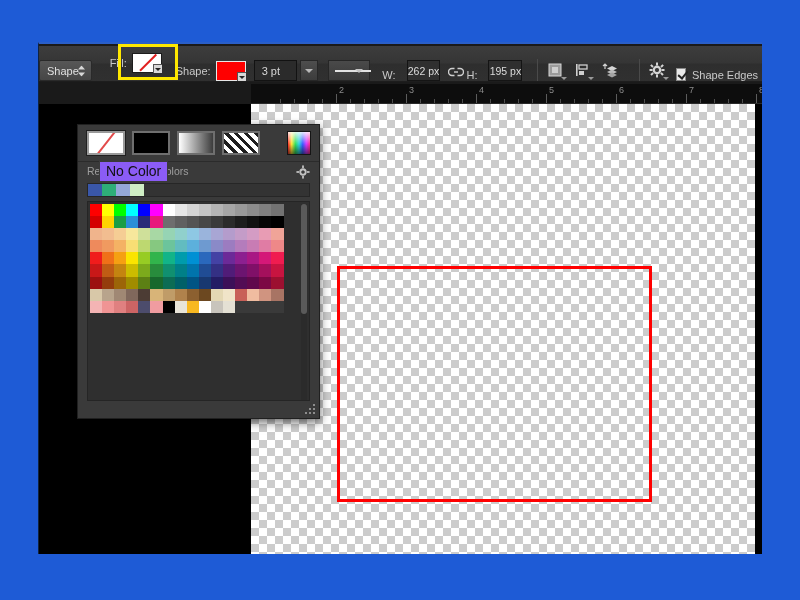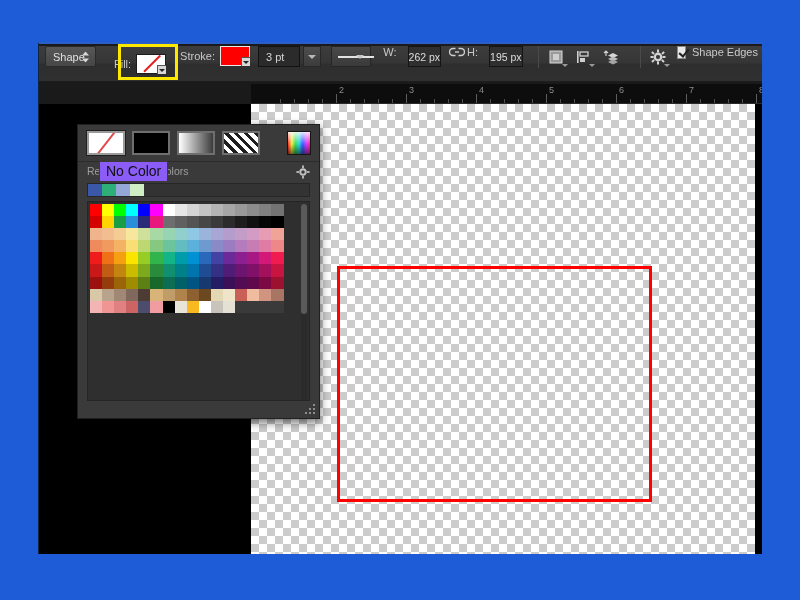--- a/index.html
+++ b/index.html
@@ -30,22 +30,22 @@
     overflow: hidden;
   }
 
   
   #options-bar {
     position: absolute;
     left: 0; top: 2px;
     width: 724px; height: 36px;
     background: linear-gradient(180deg,#3d3d3d 0%,#353535 48%,#2e2e2e 52%,#303030 100%);
     border-bottom: 1px solid #1d1d1d;
-    display: flex; align-items: flex-start;
-    padding-left: 6px;
+    display: flex; align-items: flex-end;
+    padding-left: 0;
     color: #c8c8c8;
     font-size: 11px;
     white-space: nowrap;
   }
   .ob-label { color: #c9c9c9; font-size: 11px; margin-right: 5px; }
 
   
   .mode-select {
     position: relative;
     width: 72px; height: 21px;
@@ -385,21 +385,21 @@
 
       <div id="fill-group">
         <span class="ob-label">Fill:</span>
         <span class="swatch-btn">
           <span class="nocolor-diag"></span>
           <span class="dd-corner"></span>
         </span>
       </div>
 
       <div id="stroke-group">
-        <span class="ob-label">Stroke:</span>
+        <span class="ob-label">Shape:</span>
         <span class="swatch-btn stroke-swatch">
           <span class="dd-corner"></span>
         </span>
       </div>
 
       <div class="num-field">3 pt</div>
       <div class="dd-button"></div>
 
       <div class="line-style">
         <span class="line"></span>

